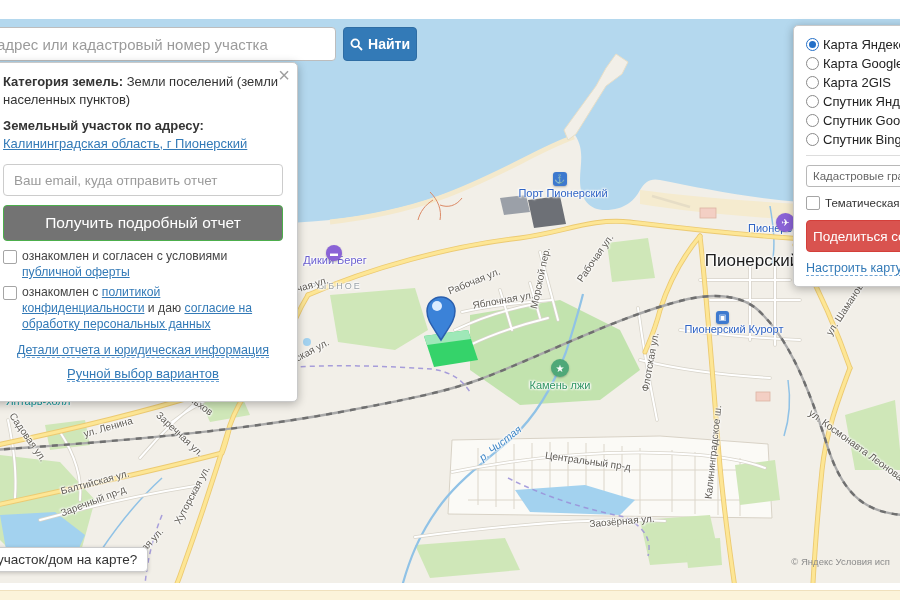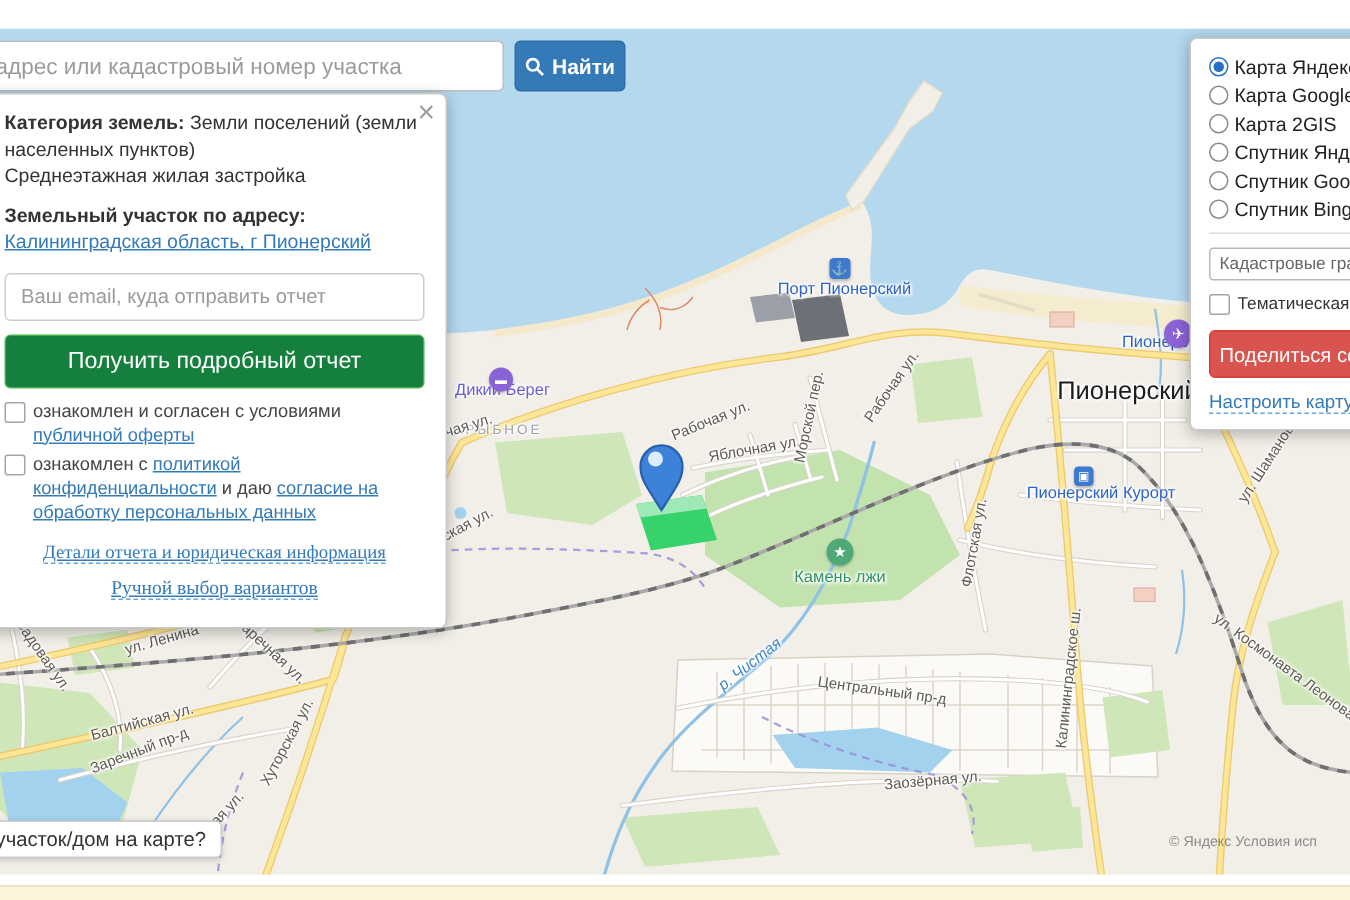--- a/index.html
+++ b/index.html
@@ -33,48 +33,48 @@
   
   .panel{position:absolute;background:#fff;border:1px solid #c9c9c9;border-radius:5px;
          box-shadow:0 2px 10px rgba(0,0,0,.28);box-sizing:border-box;}
   #parcel-panel{left:-14px;top:62px;width:312px;padding:10px 14px 12px 16px;font-size:13px;color:#333;line-height:1.35;}
   #parcel-panel a{color:#337ab7;text-decoration:underline;}
   .row{margin-bottom:9px;}
   #close-x{position:absolute;top:2px;right:7px;font-size:20px;color:#9e9e9e;cursor:pointer;line-height:1;}
   #email-input{width:100%;height:32px;box-sizing:border-box;border:1px solid #ccc;border-radius:4px;
       padding:0 10px;font-size:13.5px;font-family:"Liberation Sans",sans-serif;margin:3px 0 9px;}
   #email-input::placeholder{color:#9b9b9b;}
-  #report-btn{width:100%;height:36px;background:#15803d;border:1px solid #4cae4c;border-radius:4px;
+  #report-btn{width:100%;height:36px;background:#737373;border:1px solid #4cae4c;border-radius:4px;
       color:#fff;font-size:15.5px;cursor:pointer;font-family:"Liberation Sans",sans-serif;margin-bottom:8px;}
   .cb-row{display:flex;gap:5px;font-size:12.2px;color:#444;margin-bottom:4px;line-height:1.3;}
   .cb{flex:0 0 12px;width:12px;height:12px;margin-top:1px;border:1px solid #a5a5a5;border-radius:2px;background:#fff;}
   .center-links{text-align:center;margin-top:10px;}
   .dotted{color:#337ab7;text-decoration:none;border-bottom:1px dashed #6fa4d4;cursor:pointer;}
-  .center-links div{margin-bottom:6px;font-size:12.5px;font-family:Liberation Serif, serif;}
+  .center-links div{margin-bottom:6px;font-size:12.5px;}
   
   #layers-panel{left:793px;top:25px;width:170px;padding:11px 12px;font-size:13px;color:#222;}
   .radio-row{display:flex;align-items:center;gap:4px;margin-bottom:4px;cursor:pointer;}
   .radio{width:13px;height:13px;border:1px solid #8a8a8a;border-radius:50%;box-sizing:border-box;
          display:inline-block;position:relative;background:#fff;flex:0 0 13px;}
   .radio.checked{border-color:#2470c8;}
   .radio.checked::after{content:"";position:absolute;left:2px;top:2px;width:7px;height:7px;border-radius:50%;background:#2470c8;}
   .divider{border-top:1px solid #ddd;margin:8px 0 9px;}
   #layer-select{border:1px solid #b8b8b8;border-radius:3px;padding:4px 6px;font-size:11.5px;color:#666;
       white-space:nowrap;overflow:hidden;cursor:pointer;}
   #thematic-row{display:flex;align-items:center;gap:5px;margin-top:9px;font-size:11.5px;color:#333;white-space:nowrap;}
   #share-btn{margin-top:10px;width:100%;height:32px;background:#d9534f;border:1px solid #d43f3a;border-radius:4px;
       color:#fff;font-size:13.5px;cursor:pointer;white-space:nowrap;font-family:"Liberation Sans",sans-serif;}
   #configure-link{margin-top:9px;font-size:12.5px;}
   
   #tooltip{position:absolute;left:-14px;top:547px;background:#fff;border:1px solid #ccc;border-radius:4px;
       box-shadow:0 1px 4px rgba(0,0,0,.2);padding:4px 10px;font-size:13.5px;color:#333;white-space:nowrap;}
   #attribution{position:absolute;right:0;bottom:19px;background:rgba(255,255,255,.8);
       padding:1px 6px 2px;font-size:10.5px;color:#555;white-space:nowrap;}
   #attribution a{color:#337ab7;text-decoration:none;}
-  #yandex-copy{position:absolute;right:22px;bottom:33px;font-size:9.5px;color:#8a8a8a;white-space:nowrap;}
+  #yandex-copy{position:absolute;right:10px;bottom:33px;font-size:9.5px;color:#8a8a8a;white-space:nowrap;}
   #bottom-bar{position:absolute;left:0;right:0;bottom:0;height:9px;background:#fbf3da;border-top:1px solid #efe0bd;}
 </style>
 </head>
 <body>
 
 <div id="app">
 
   <div id="map">
     <svg width="900" height="564" viewBox="0 19 900 564">
 
@@ -251,21 +251,20 @@
       <line x1="8.2" y1="8.2" x2="12" y2="12" stroke="#fff" stroke-width="1.8"></line>
     </svg>
     <span>Найти</span>
   </button>
 
   <div id="parcel-panel" class="panel">
     <span id="close-x">×</span>
     <div class="row">
       <b>Категория земель:</b>
       <span>Земли поселений (земли населенных пунктов)</span><br>
-      <span>Среднеэтажная жилая застройка</span>
     </div>
     <div class="row">
       <b>Земельный участок по адресу:</b>
       <a href="#">Калининградская область, г Пионерский</a>
     </div>
     <input id="email-input" type="text" placeholder="Ваш email, куда отправить отчет" style="">
     <button id="report-btn">Получить подробный отчет</button>
     <div class="cb-row">
       <span class="cb"></span>
       <span>

